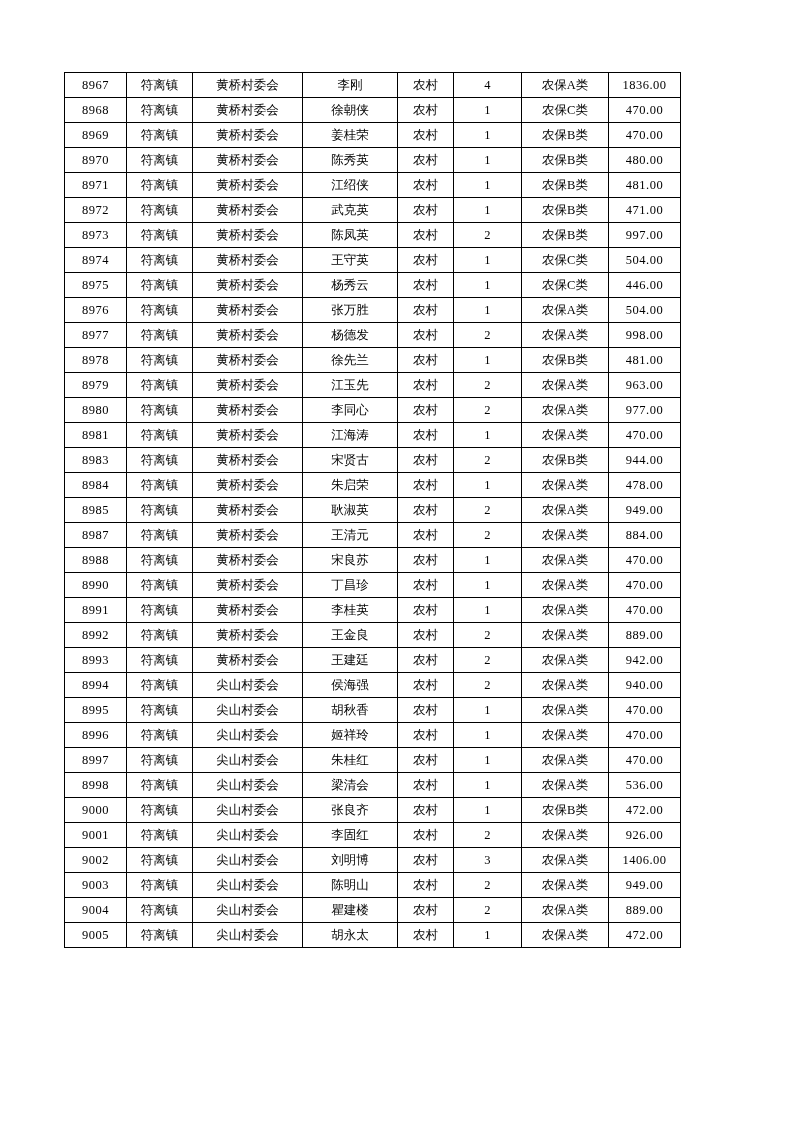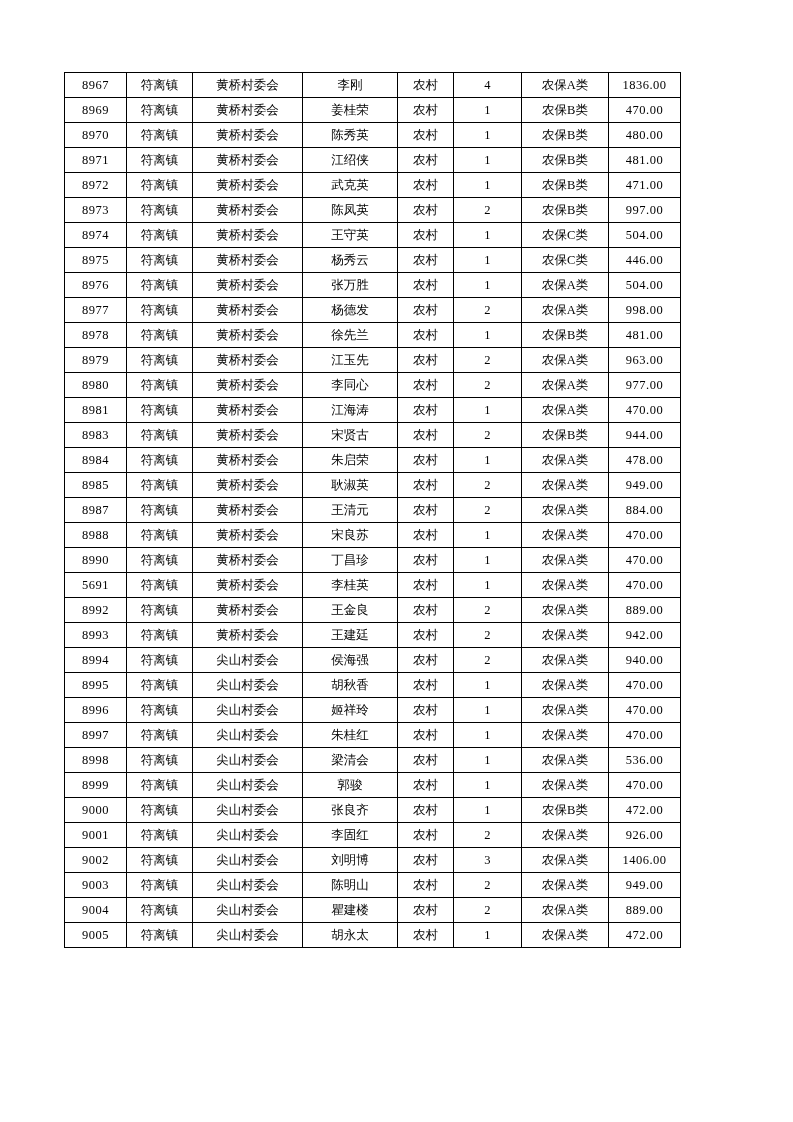--- a/index.html
+++ b/index.html
@@ -61,20 +61,30 @@
           <td class="num">8967</td>
           <td>符离镇</td>
           <td>黄桥村委会</td>
           <td>李刚</td>
           <td>农村</td>
           <td class="num">4</td>
           <td>农保A类</td>
           <td class="num">1836.00</td>
         </tr>
         <tr>
+          <td class="num">8968</td>
+          <td>符离镇</td>
+          <td>黄桥村委会</td>
+          <td>徐朝侠</td>
+          <td>农村</td>
+          <td class="num">1</td>
+          <td>农保C类</td>
+          <td class="num">470.00</td>
+        </tr>
+        <tr>
           <td class="num">8969</td>
           <td>符离镇</td>
           <td>黄桥村委会</td>
           <td>姜桂荣</td>
           <td>农村</td>
           <td class="num">1</td>
           <td>农保B类</td>
           <td class="num">470.00</td>
         </tr>
         <tr>
@@ -251,21 +261,21 @@
           <td class="num">8990</td>
           <td>符离镇</td>
           <td>黄桥村委会</td>
           <td>丁昌珍</td>
           <td>农村</td>
           <td class="num">1</td>
           <td>农保A类</td>
           <td class="num">470.00</td>
         </tr>
         <tr>
-          <td class="num">5691</td>
+          <td class="num">8991</td>
           <td>符离镇</td>
           <td>黄桥村委会</td>
           <td>李桂英</td>
           <td>农村</td>
           <td class="num">1</td>
           <td>农保A类</td>
           <td class="num">470.00</td>
         </tr>
         <tr>
           <td class="num">8992</td>
@@ -329,30 +339,20 @@
         </tr>
         <tr>
           <td class="num">8998</td>
           <td>符离镇</td>
           <td>尖山村委会</td>
           <td>梁清会</td>
           <td>农村</td>
           <td class="num">1</td>
           <td>农保A类</td>
           <td class="num">536.00</td>
-        </tr>
-        <tr>
-          <td class="num">8999</td>
-          <td>符离镇</td>
-          <td>尖山村委会</td>
-          <td>郭骏</td>
-          <td>农村</td>
-          <td class="num">1</td>
-          <td>农保A类</td>
-          <td class="num">470.00</td>
         </tr>
         <tr>
           <td class="num">9000</td>
           <td>符离镇</td>
           <td>尖山村委会</td>
           <td>张良齐</td>
           <td>农村</td>
           <td class="num">1</td>
           <td>农保B类</td>
           <td class="num">472.00</td>

